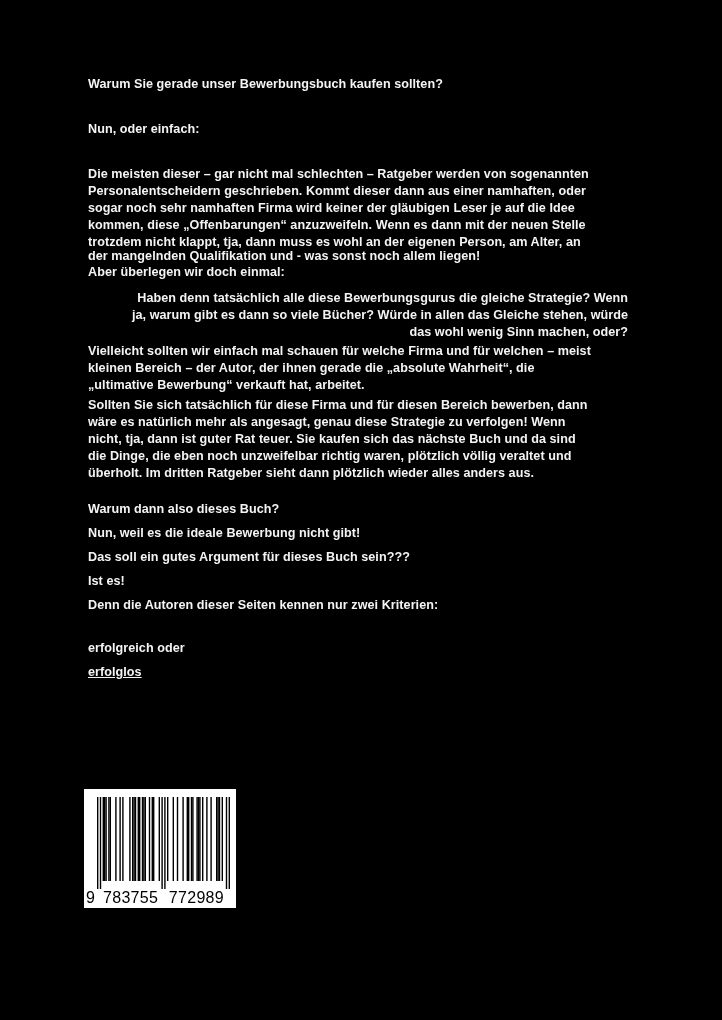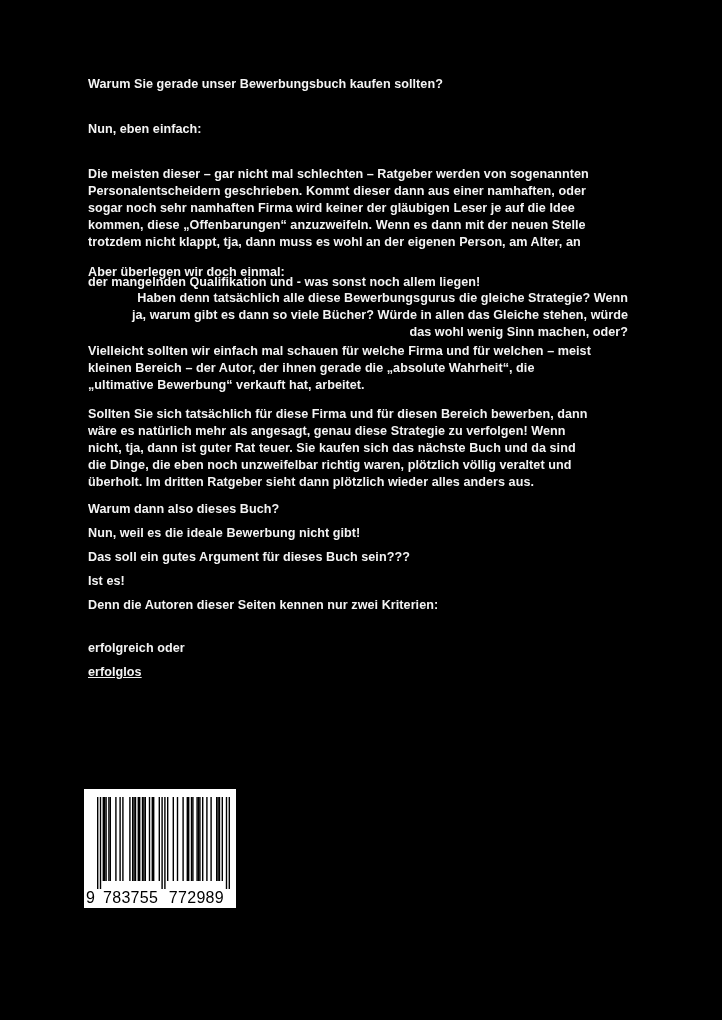--- a/index.html
+++ b/index.html
@@ -17,37 +17,37 @@
     left: 88px;
     width: 540px;
     font-size: 12.6px;
     line-height: 17px;
     font-weight: bold;
     letter-spacing: 0.05px;
     color: #f4f4f4;
     -webkit-font-smoothing: antialiased;
   }
   .para p { margin: 0; }
-  .clip-wrap { overflow: hidden; margin-top: 26px; }
+  .clip-wrap { overflow: hidden; }
   .barcode {
     position: absolute;
     left: 84px; top: 789px;
     width: 152px; height: 119px;
     background: #ffffff;
   }
   .barcode svg { position: absolute; left: 0; top: 0; }
 </style>
 </head>
 <body>
 
 <div class="page">
 
   <div class="text-block" style="top:76px;">Warum Sie gerade unser Bewerbungsbuch kaufen sollten?</div>
 
-  <div class="text-block" style="top:121px;">Nun, eben einfach:</div>
+  <div class="text-block" style="top:121px;">Nun, oder einfach:</div>
 
   <div class="text-block para" style="top:166px;">
     <p>Die meisten dieser – gar nicht mal schlechten – Ratgeber werden von sogenannten</p>
     <p>Personalentscheidern geschrieben. Kommt dieser dann aus einer namhaften, oder</p>
     <p>sogar noch sehr namhaften Firma wird keiner der gläubigen Leser je auf die Idee</p>
     <p>kommen, diese „Offenbarungen“ anzuzweifeln. Wenn es dann mit der neuen Stelle</p>
     <p>trotzdem nicht klappt, tja, dann muss es wohl an der eigenen Person, am Alter, an</p>
     <div class="clip-wrap" style="height:12px;">
       <p style="margin-top:-3px;">der mangelnden Qualifikation und - was sonst noch allem liegen!</p>
     </div>
@@ -60,21 +60,21 @@
     <p>ja, warum gibt es dann so viele Bücher? Würde in allen das Gleiche stehen, würde</p>
     <p>das wohl wenig Sinn machen, oder?</p>
   </div>
 
   <div class="text-block para" style="top:343px;">
     <p>Vielleicht sollten wir einfach mal schauen für welche Firma und für welchen – meist</p>
     <p>kleinen Bereich – der Autor, der ihnen gerade die „absolute Wahrheit“, die</p>
     <p>„ultimative Bewerbung“ verkauft hat, arbeitet.</p>
   </div>
 
-  <div class="text-block para" style="top:397px;margin-top:9px;">
+  <div class="text-block para" style="top:397px;">
     <p>Sollten Sie sich tatsächlich für diese Firma und für diesen Bereich bewerben, dann</p>
     <p>wäre es natürlich mehr als angesagt, genau diese Strategie zu verfolgen! Wenn</p>
     <p>nicht, tja, dann ist guter Rat teuer. Sie kaufen sich das nächste Buch und da sind</p>
     <p>die Dinge, die eben noch unzweifelbar richtig waren, plötzlich völlig veraltet und</p>
     <p>überholt. Im dritten Ratgeber sieht dann plötzlich wieder alles anders aus.</p>
   </div>
 
   <div class="text-block" style="top:501px;">Warum dann also dieses Buch?</div>
   <div class="text-block" style="top:525px;">Nun, weil es die ideale Bewerbung nicht gibt!</div>
   <div class="text-block" style="top:549px;">Das soll ein gutes Argument für dieses Buch sein???</div>

